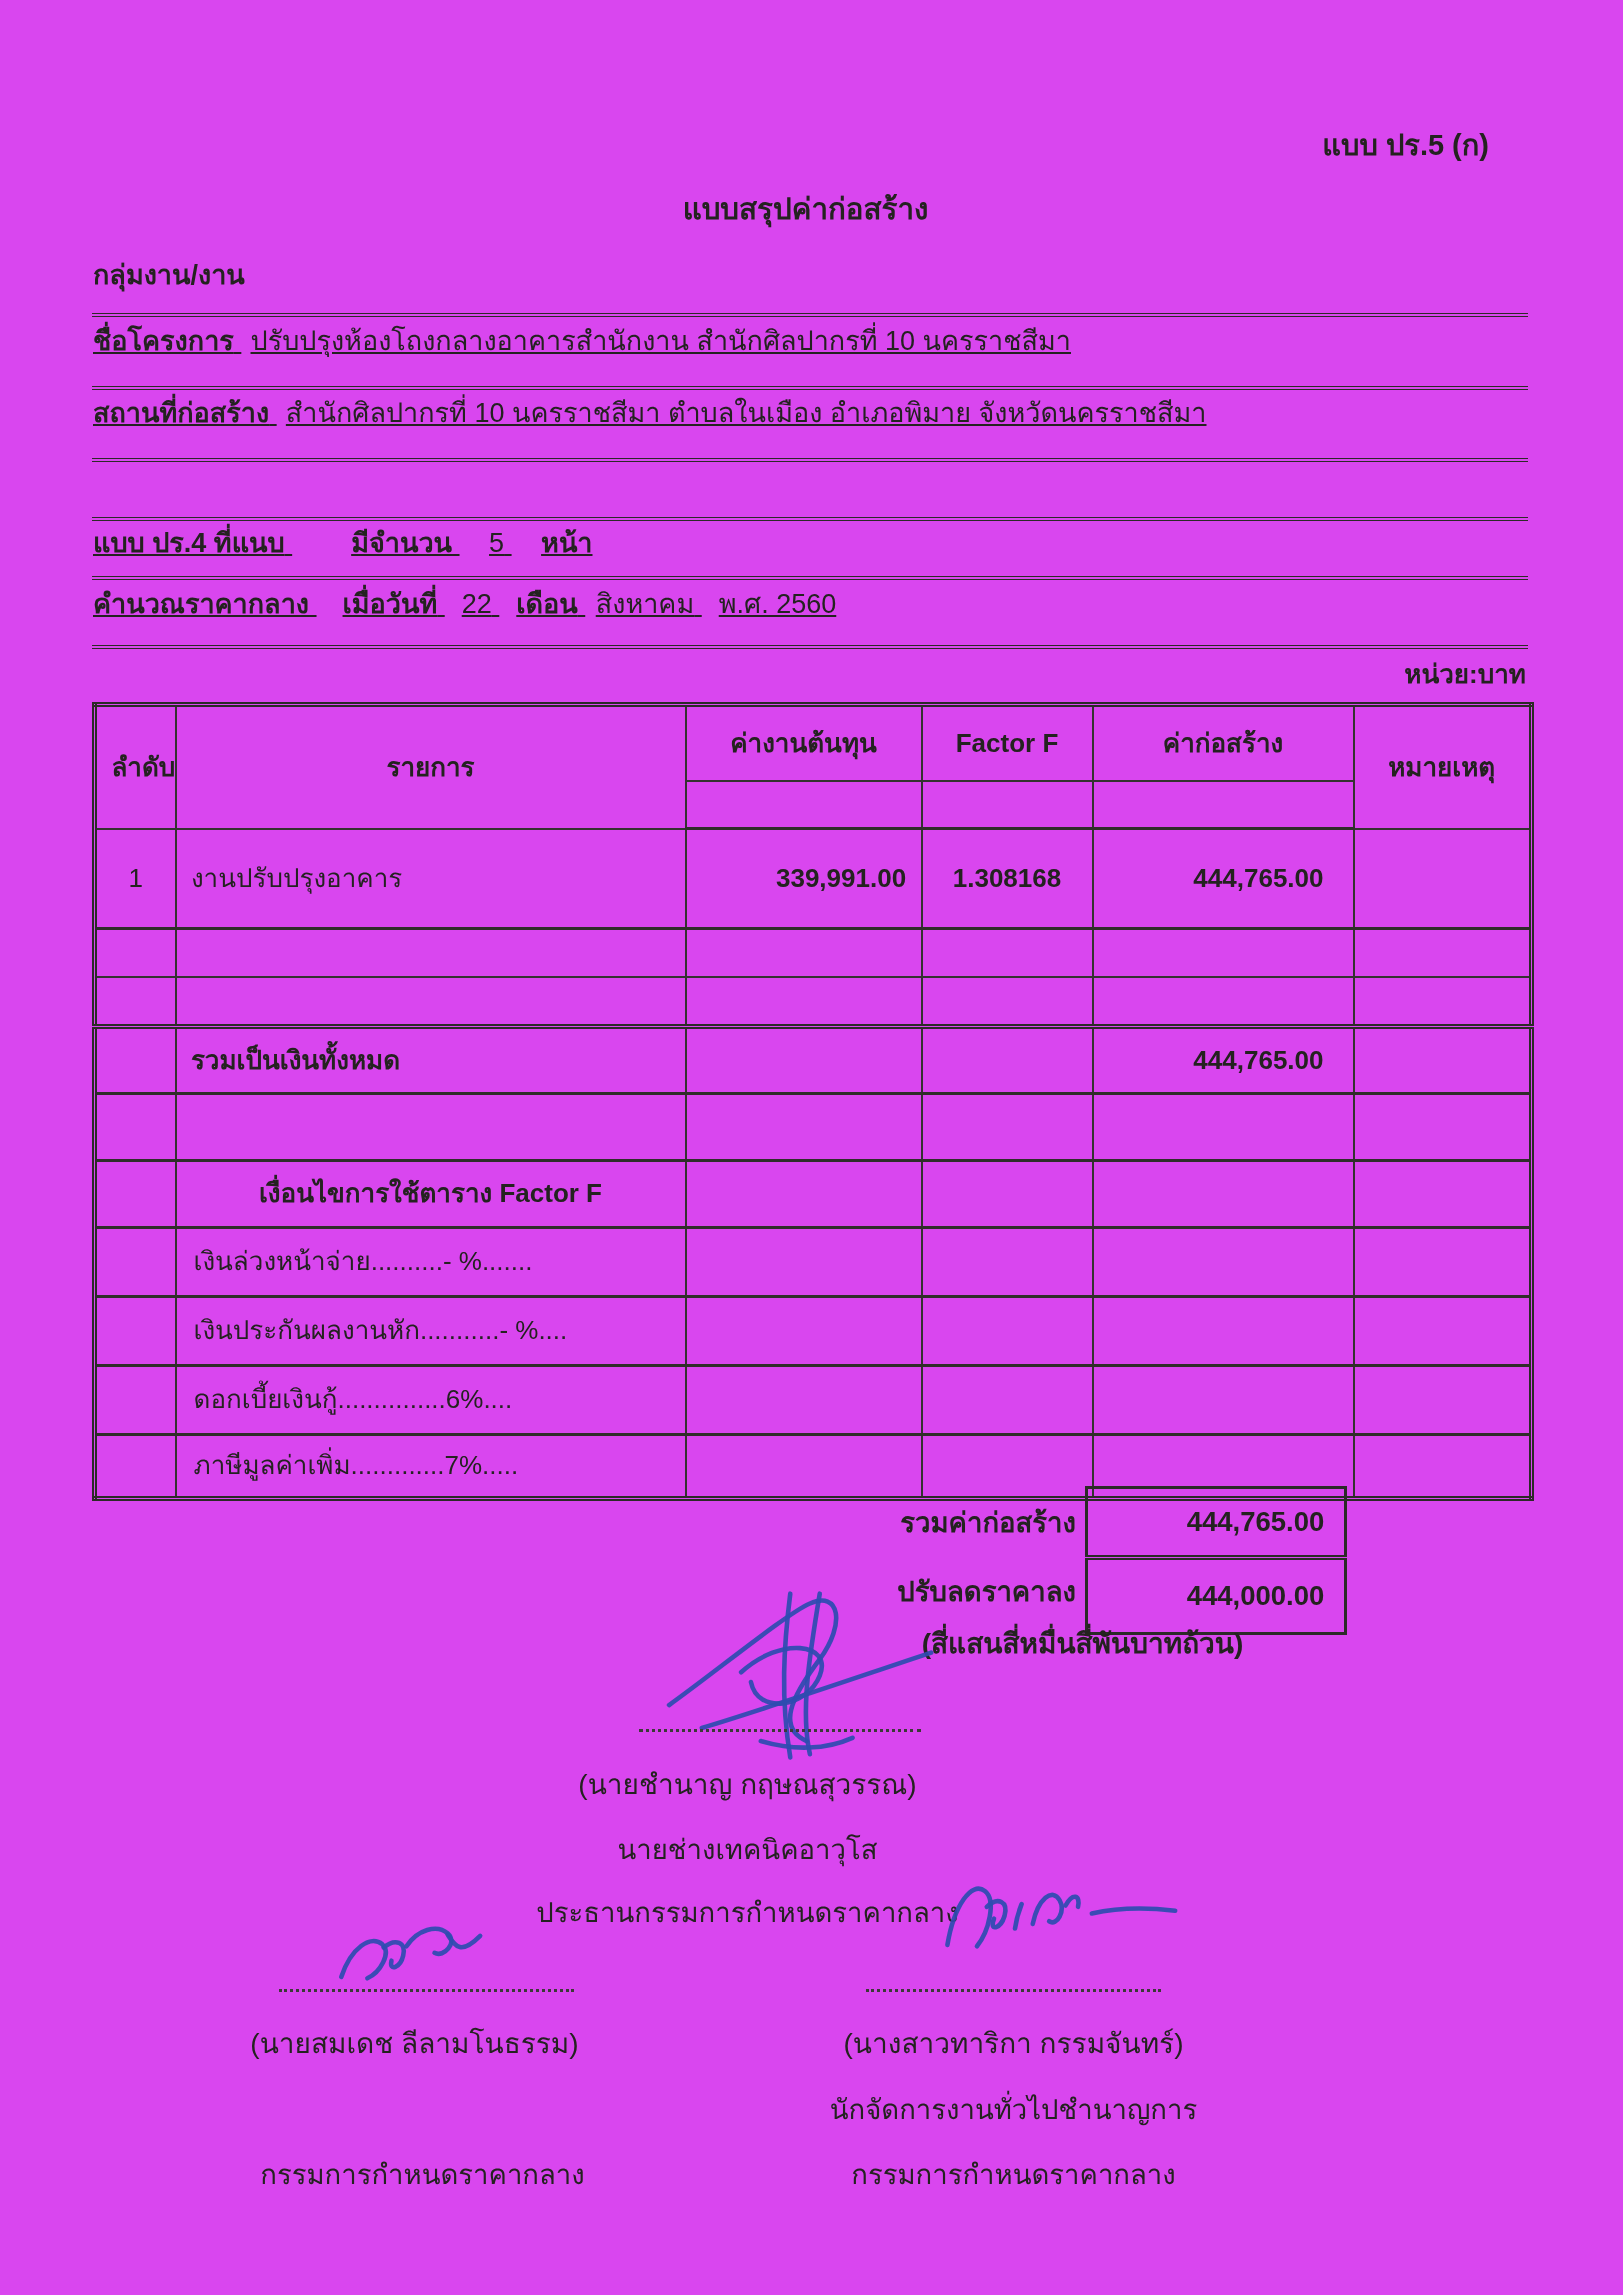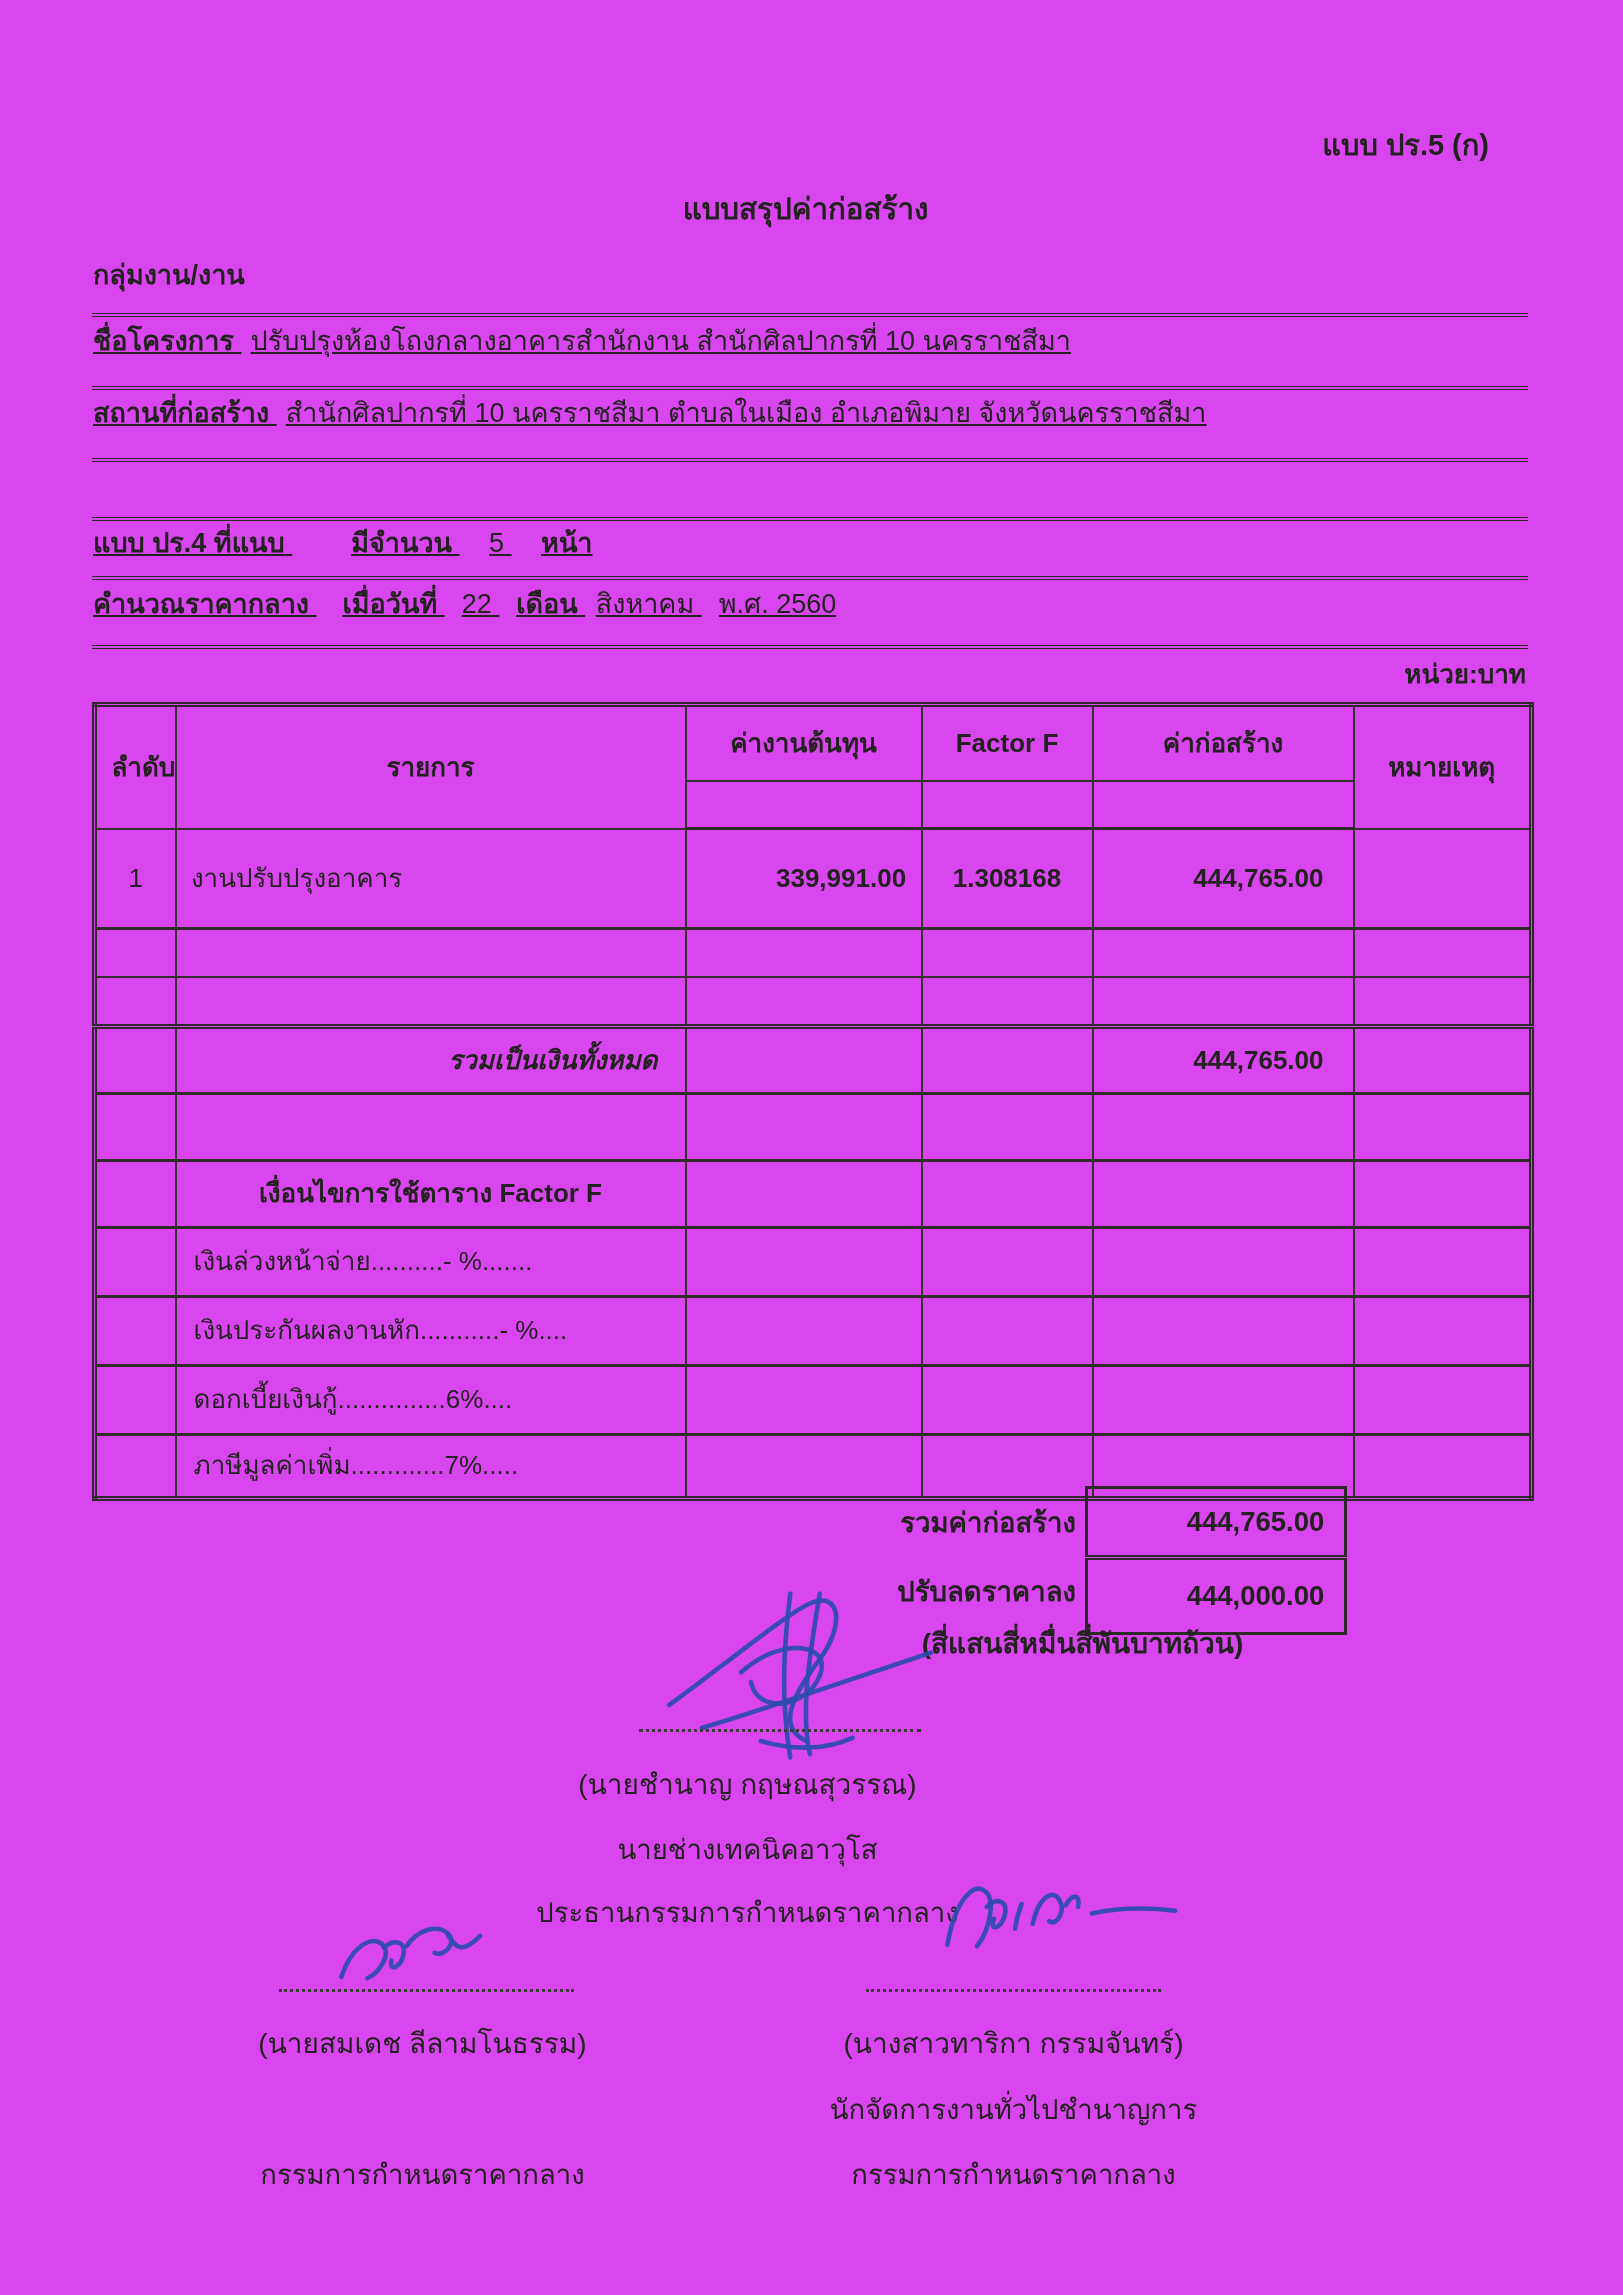--- a/index.html
+++ b/index.html
@@ -27,21 +27,21 @@
     padding:0 14.4px;overflow:hidden;}
   td.c-center{text-align:center;}
   td.c-right{text-align:right;}
   tr.r-head td{font-weight:600;text-align:center;height:73px;}
   tr.r-subhead td{height:45px;border-top:2px solid #343230;}
   tr.r-sep td{border-bottom:3.9px solid #2f2d2a;}
   tr.r-data td{height:97px;font-weight:500;}
   tr.r-data td.num{font-weight:600;}
   tr.r-empty td{height:46px;}
   tr.r-total td{height:63px;border-top:5.2px double #2c2a27;}
-  tr.r-total td.t-lbl{font-weight:700;text-align:right;padding-right:27px;font-style:italic;}
+  tr.r-total td.t-lbl{font-weight:700;text-align:left;padding-right:27px;}
   tr.r-total td.num{font-weight:600;text-align:right;}
   tr.r-gap td{height:64px;}
   tr.r-condtitle td{height:64px;font-weight:600;text-align:center;}
   tr.r-cond td{height:66px;font-weight:500;padding-left:17px;}
   tr.r-cond-last td{height:60px;}
   .amt{padding-right:29px !important;}
 
   .sum-label{font-size:27.5px;font-weight:700;text-align:right;left:525px;width:551px;}
   .sum-box{left:1085px;top:1486px;width:262px;border-collapse:collapse;position:absolute;}
   .sum-box td{border:3.3px solid #2c2a27;font-size:27.5px;font-weight:600;text-align:right;
@@ -234,21 +234,21 @@
   <div class="abs sig-pos" style="top:1831px;left:518px;width:459px">นายช่างเทคนิคอาวุโส</div>
   <div class="abs sig-pos" style="top:1894px;left:518px;width:459px">ประธานกรรมการกำหนดราคากลาง</div>
 
   <svg class="abs sig-svg" style="top:1915px;left:331px" width="164" height="75" viewBox="0 0 250 115">
     <path d="M15,95 C30,50 60,30 78,45 C92,58 75,88 55,97"></path>
     <path d="M80,50 C98,35 115,42 110,62 C106,80 88,88 92,70"></path>
     <path d="M115,48 C132,22 162,14 178,28 C194,42 172,66 158,58"></path>
     <path d="M178,30 C190,48 198,62 228,32"></path>
   </svg>
   <div class="abs dotline" style="top:1989px;left:279px;width:295px"></div>
-  <div class="abs sig-name" style="top:2025px;left:193px;width:459px">(นายสมเดช ลีลามโนธรรม)</div>
+  <div class="abs sig-name" style="top:2025px;left:185px;width:459px">(นายสมเดช ลีลามโนธรรม)</div>
   <div class="abs sig-pos" style="top:2156px;left:193px;width:459px">กรรมการกำหนดราคากลาง</div>
 
   <svg class="abs sig-svg" style="top:1866px;left:931px" width="256" height="102" viewBox="0 0 390 155">
     <path d="M25,120 C35,60 62,22 82,38 C100,52 88,100 70,122"></path>
     <path d="M85,62 C102,46 118,54 112,76 C106,96 88,100 96,80"></path>
     <path d="M128,95 C130,80 134,68 138,58"></path>
     <path d="M155,88 C163,50 185,32 196,52 C205,68 192,92 180,84"></path>
     <path d="M205,60 C216,40 228,44 224,62"></path>
     <path d="M245,72 C290,62 340,64 372,68"></path>
   </svg>

